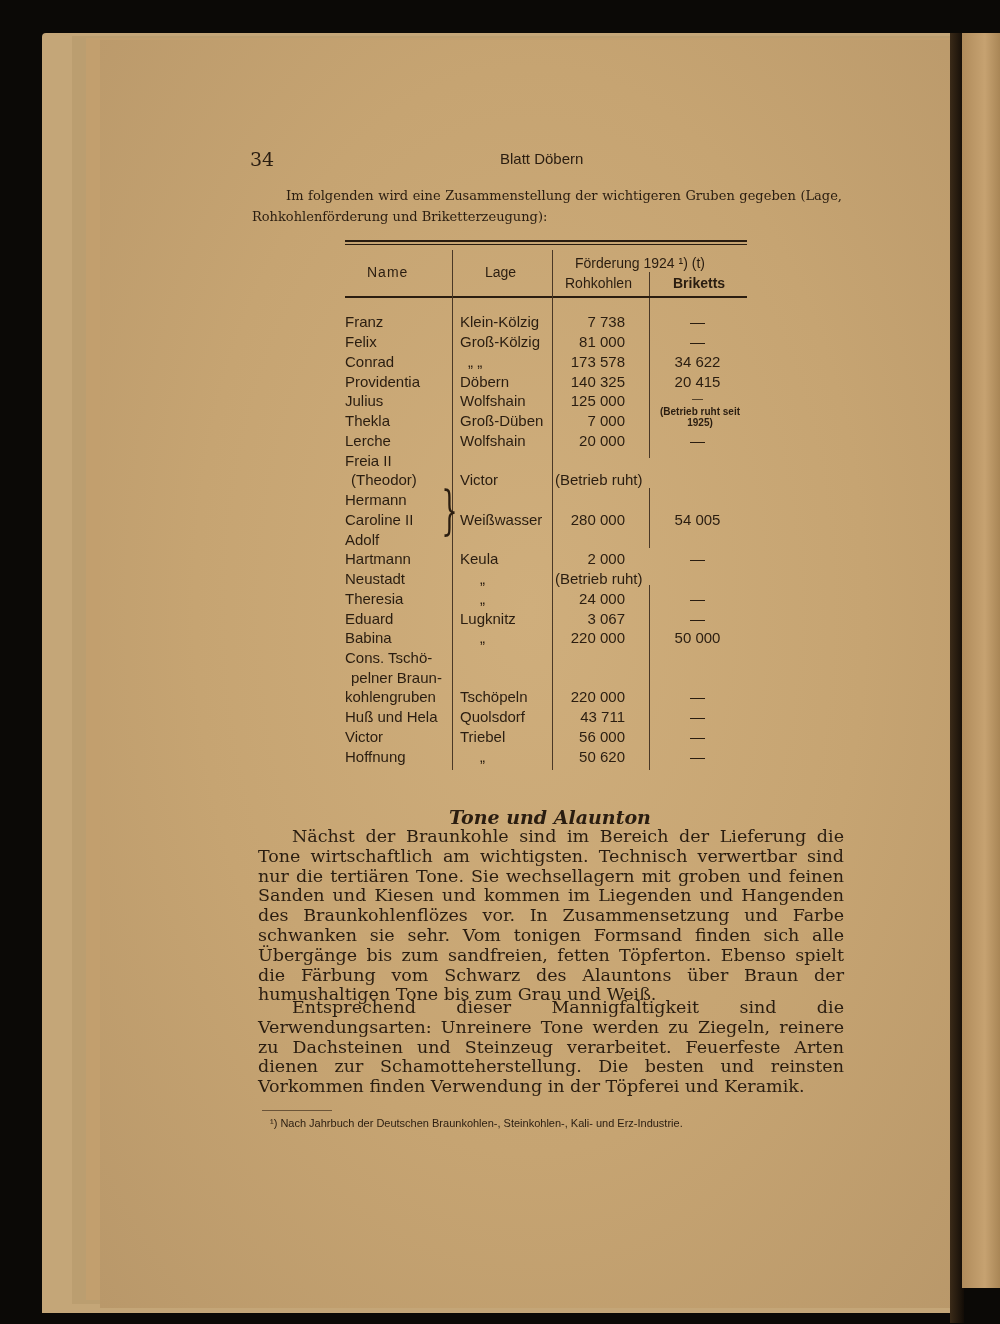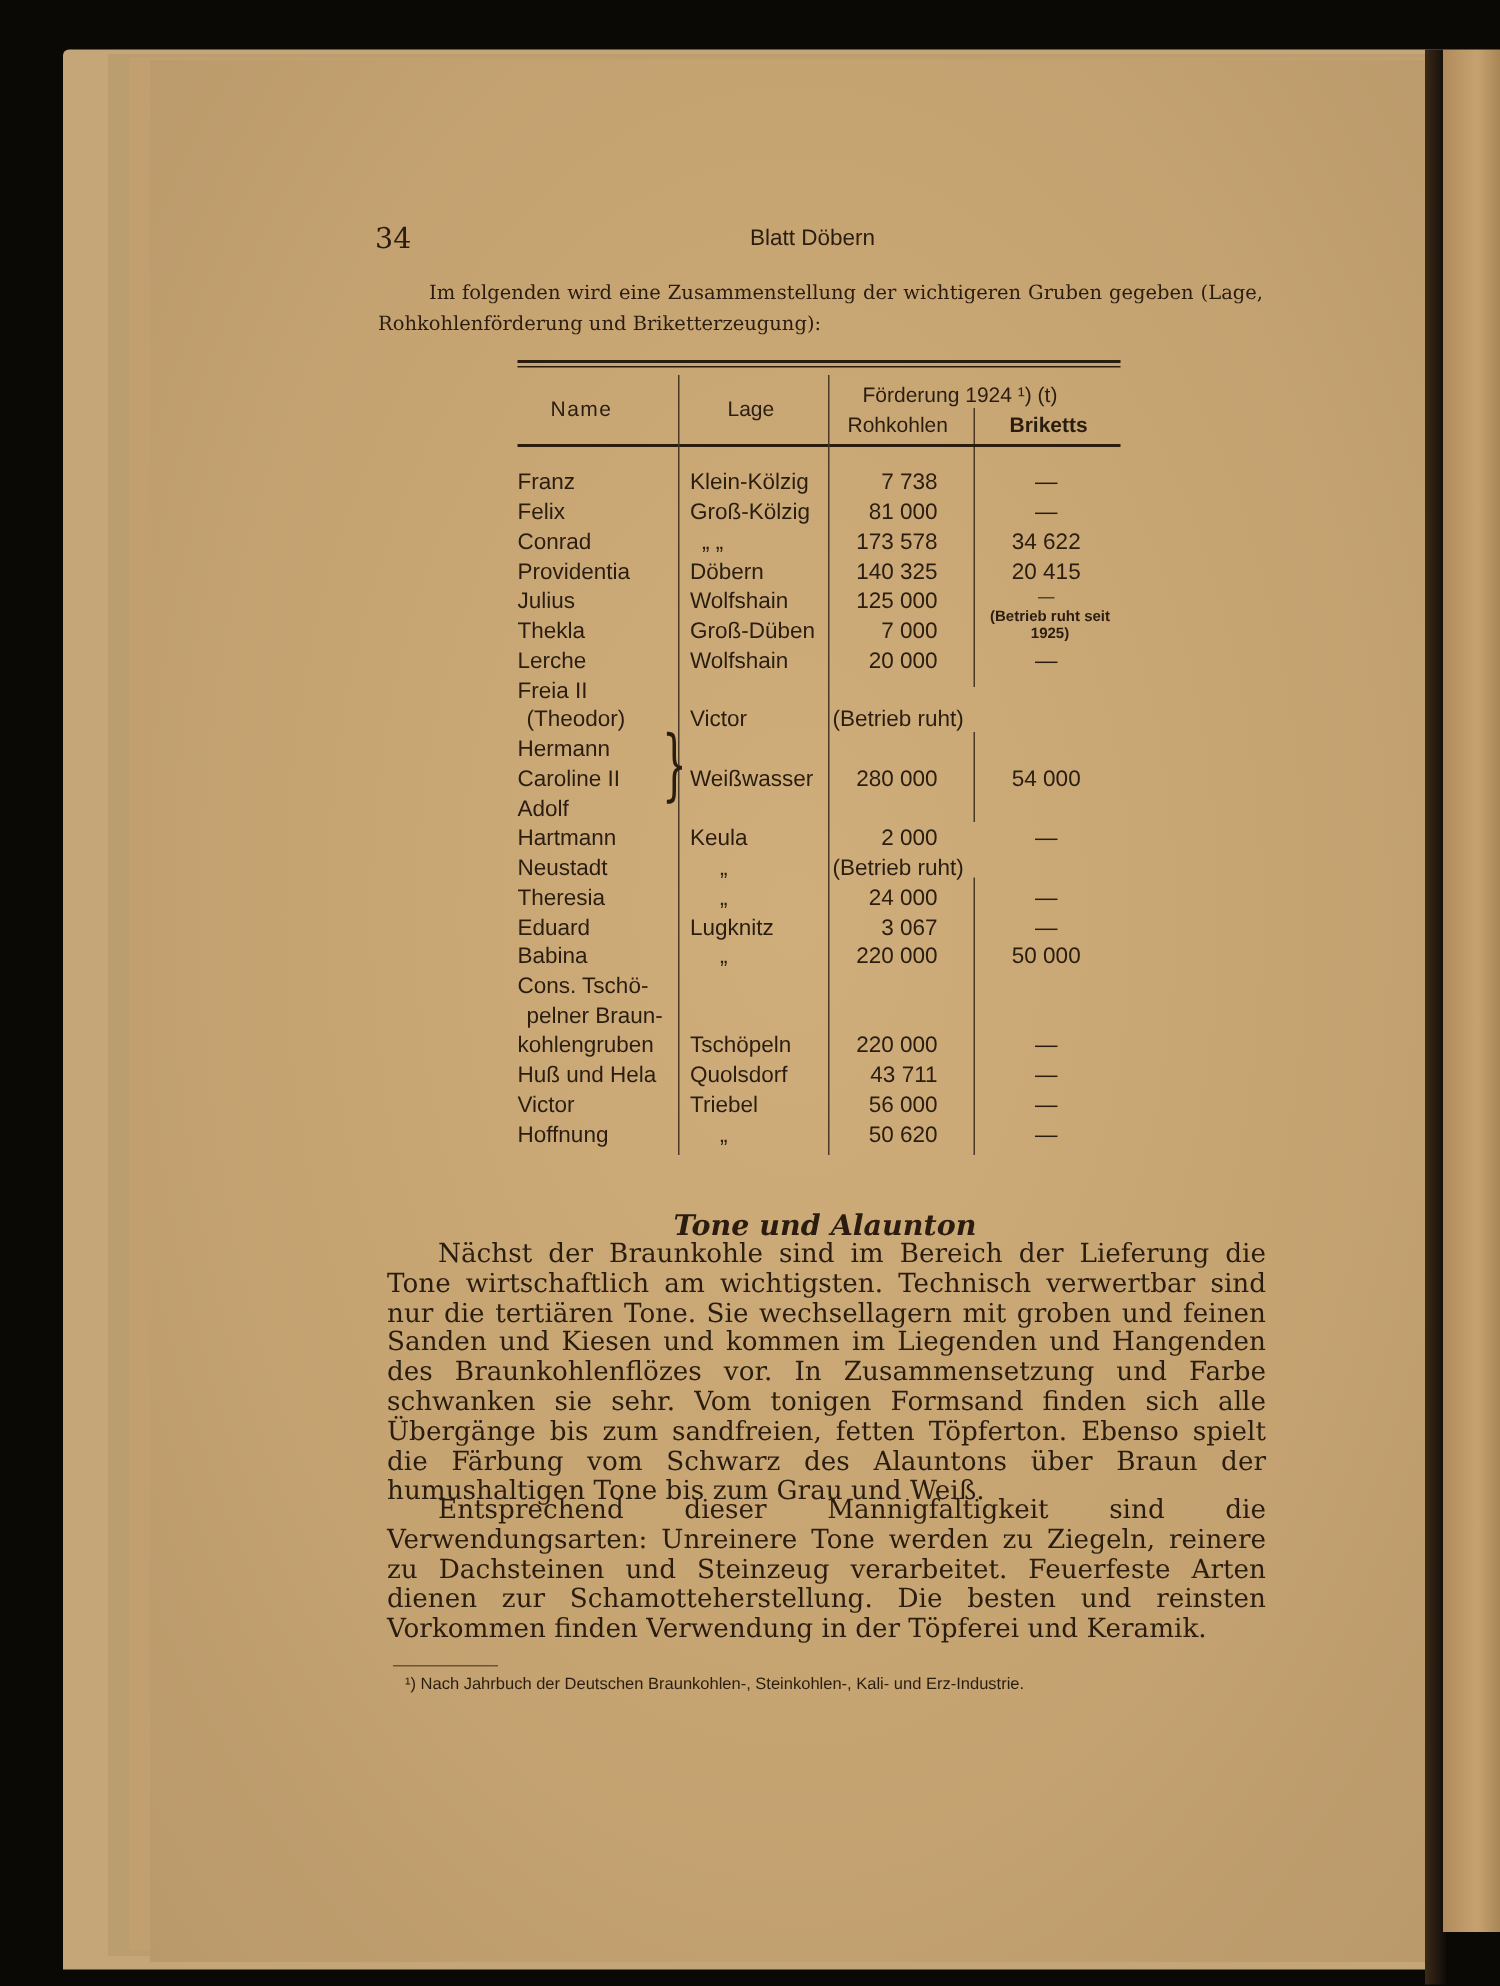--- a/index.html
+++ b/index.html
@@ -126,21 +126,21 @@
     <span class="c-lage">Victor</span>
     <span class="c-span">(Betrieb ruht)</span>
   </div>
   <div class="row" style="top:251px;">
     <span class="c-name">Hermann</span>
   </div>
   <div class="row" style="top:271px;">
     <span class="c-name">Caroline II</span>
     <span class="c-lage">Weißwasser</span>
     <span class="c-roh">280 000</span>
-    <span class="c-bri">54 000</span>
+    <span class="c-bri">54 005</span>
   </div>
   <div class="row" style="top:291px;">
     <span class="c-name">Adolf</span>
   </div>
   <div class="abs" style="left:88px; top:240px; font-size:52px; line-height:60px; font-weight:100; transform:scaleX(0.5);">}</div>
   <div class="row" style="top:310px;">
     <span class="c-name">Hartmann</span>
     <span class="c-lage">Keula</span>
     <span class="c-roh">2 000</span>
     <span class="c-bri">—</span>

